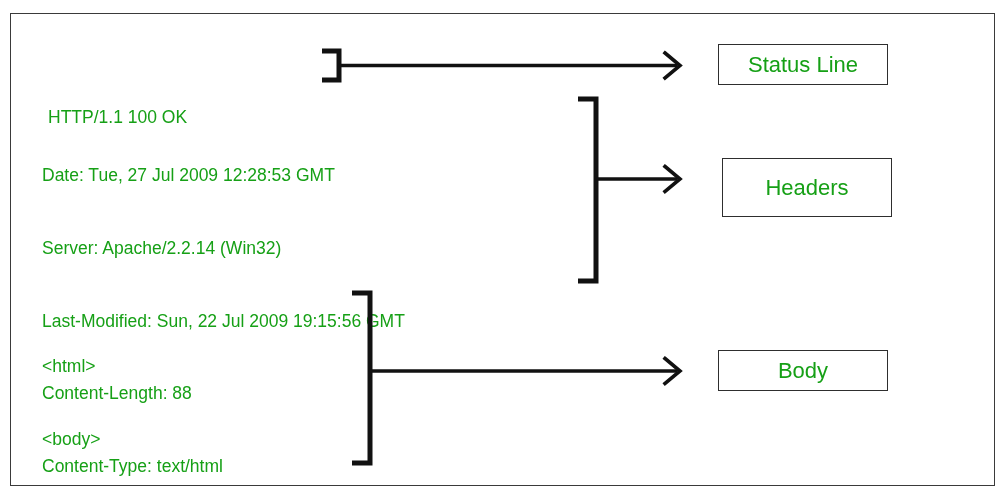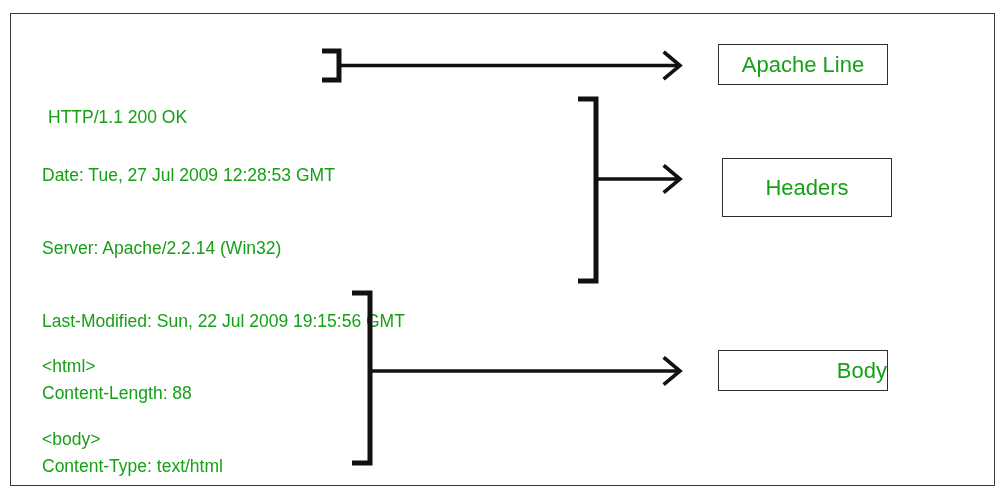--- a/index.html
+++ b/index.html
@@ -77,21 +77,20 @@
     left: 722px;
     top: 158px;
     width: 170px;
     height: 59px;
   }
   #box-body {
     left: 718px;
     top: 350px;
     width: 170px;
     height: 41px;
-    justify-content: flex-end;
   }
 
   
   #connectors {
     position: absolute;
     left: 0;
     top: 0;
     width: 1007px;
     height: 499px;
     pointer-events: none;
@@ -107,21 +106,21 @@
   .arrow-head { stroke-width: 3.6; stroke-linecap: square; }
 </style>
 </head>
 <body>
 
 <div id="canvas">
 
   <div id="figure-frame"></div>
 
   <div id="status-line-text" class="resp-block">
-    <span class="resp-line">HTTP/1.1 200 OK</span>
+    <span class="resp-line">HTTP/1.1 100 OK</span>
   </div>
 
   <div id="headers-text" class="resp-block">
     <span class="resp-line">Date: Tue, 27 Jul 2009 12:28:53 GMT</span>
     <span class="resp-line">Server: Apache/2.2.14 (Win32)</span>
     <span class="resp-line">Last-Modified: Sun, 22 Jul 2009 19:15:56 GMT</span>
     <span class="resp-line">Content-Length: 88</span>
     <span class="resp-line">Content-Type: text/html</span>
     
   </div>
@@ -143,21 +142,21 @@
     <path class="bracket" d="M 578 99 L 596 99 L 596 281 L 578 281"></path>
     <path class="arrow-line" d="M 596 179 L 677 179"></path>
     <path class="arrow-head" d="M 665 166.5 L 680 179 L 665 191.5"></path>
 
     <path class="bracket" d="M 352 293 L 370 293 L 370 463 L 352 463"></path>
     <path class="arrow-line" d="M 370 371 L 677 371"></path>
     <path class="arrow-head" d="M 665 358.5 L 680 371 L 665 383.5"></path>
   </svg>
 
   <div id="box-status-line" class="label-box">
-    <span>Apache Line</span>
+    <span>Status Line</span>
   </div>
 
   <div id="box-headers" class="label-box">
     <span>Headers</span>
   </div>
 
   <div id="box-body" class="label-box">
     <span>Body</span>
   </div>
 

